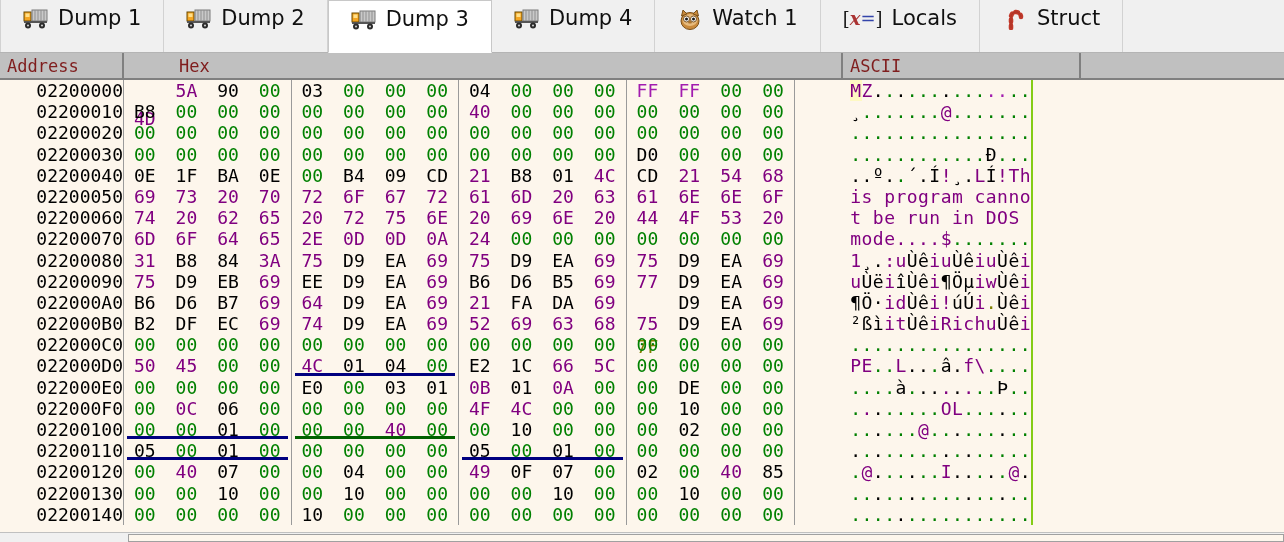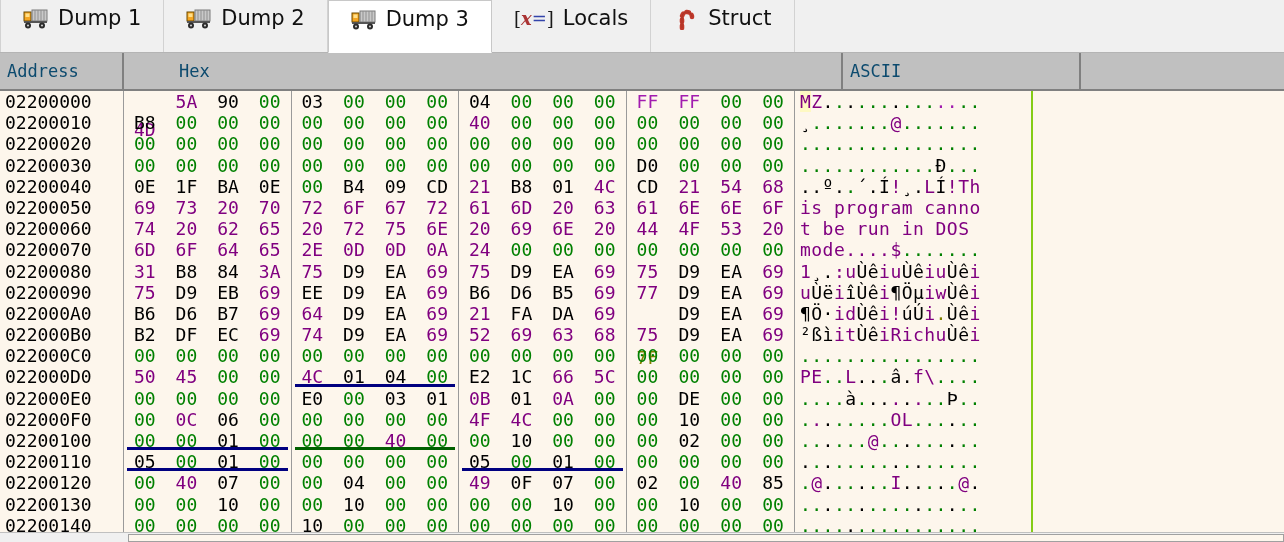--- a/index.html
+++ b/index.html
@@ -45,25 +45,25 @@
 
   
   #hexview{
     position:relative;
     height:489px;
     background:#fdf6ec;
     box-sizing:border-box;
     overflow:hidden;
   }
   #colhead{
-    display:flex;height:38px;box-sizing:border-box;
+    display:flex;height:27px;box-sizing:border-box;
     background:#c0c0c0;
     border-bottom:2px solid #808080;
     font-family:"DejaVu Sans Mono","Liberation Mono",monospace;
-    font-size:17px;color:#0c4a6e;
+    font-size:17px;color:#7f1d1d;
   }
   .chcell{
     box-sizing:border-box;
     display:flex;align-items:center;
     padding-left:7px;
     border-right:2px solid #808080;
     background:#c0c0c0;
     position:relative;
   }
   .chcell.last{border-right:none;}
@@ -73,21 +73,21 @@
   .chead-pad{flex:1 1 auto;}
 
   #rowsWrap{
     position:relative;
     height:463px;
     overflow:hidden;
     background:#fdf6ec;
     font-family:"DejaVu Sans Mono","Liberation Mono",monospace;
     font-size:18px;
   }
-  .row{display:flex;height:21.2px;line-height:21.2px;white-space:pre;}
+  .row{display:flex;height:21.2px;line-height:21.2px;white-space:pre;text-align:right;}
   .c-addr{
     width:124px;box-sizing:border-box;padding-left:5px;
     color:#000;border-right:1px solid #9a9a9a;
   }
   .c-hex{
     width:671px;box-sizing:border-box;display:flex;
     border-right:1px solid #9a9a9a;
   }
   .grp{
     width:167.7px;box-sizing:border-box;
@@ -182,20 +182,55 @@
           <line x1="18" y1="2" x2="18" y2="13" stroke="#8f8f8f"></line>
           <line x1="21" y1="2" x2="21" y2="13" stroke="#8f8f8f"></line>
           <rect x="1" y="13" width="23" height="2" fill="#555"></rect>
           <circle cx="5" cy="17.5" r="3" fill="#2b2b2b"></circle>
           <circle cx="5" cy="17.5" r="1.1" fill="#c8c8c8"></circle>
           <circle cx="19" cy="17.5" r="3" fill="#2b2b2b"></circle>
           <circle cx="19" cy="17.5" r="1.1" fill="#c8c8c8"></circle>
         </svg>
       </span>
       <span class="tab-label">Dump 3</span>
+    </div>
+    <div class="tab">
+      <span style="display: flex;">
+        <svg class="ticon" viewBox="0 0 26 22">
+          <rect x="1" y="4" width="7" height="9" fill="#f5a623" stroke="#6b4a00" stroke-width="1"></rect>
+          <rect x="2.5" y="5.5" width="4" height="3.5" fill="#ffe08a"></rect>
+          <rect x="9" y="2" width="15" height="11" fill="#c9c9c9" stroke="#7a7a7a" stroke-width="1"></rect>
+          <line x1="12" y1="2" x2="12" y2="13" stroke="#8f8f8f"></line>
+          <line x1="15" y1="2" x2="15" y2="13" stroke="#8f8f8f"></line>
+          <line x1="18" y1="2" x2="18" y2="13" stroke="#8f8f8f"></line>
+          <line x1="21" y1="2" x2="21" y2="13" stroke="#8f8f8f"></line>
+          <rect x="1" y="13" width="23" height="2" fill="#555"></rect>
+          <circle cx="5" cy="17.5" r="3" fill="#2b2b2b"></circle>
+          <circle cx="5" cy="17.5" r="1.1" fill="#c8c8c8"></circle>
+          <circle cx="19" cy="17.5" r="3" fill="#2b2b2b"></circle>
+          <circle cx="19" cy="17.5" r="1.1" fill="#c8c8c8"></circle>
+        </svg>
+      </span>
+      <span class="tab-label">Dump 4</span>
+    </div>
+    <div class="tab">
+      <span style="display: flex;">
+        <svg class="ticon" viewBox="0 0 26 22">
+          <ellipse cx="13" cy="13" rx="9" ry="8.5" fill="#c98a3c" stroke="#7a4f18" stroke-width="1"></ellipse>
+          <path d="M4.5 8 L6 2 L10 6 Z" fill="#c98a3c" stroke="#7a4f18" stroke-width="1"></path>
+          <path d="M21.5 8 L20 2 L16 6 Z" fill="#c98a3c" stroke="#7a4f18" stroke-width="1"></path>
+          <ellipse cx="13" cy="12" rx="7.5" ry="6" fill="#e8bb7d"></ellipse>
+          <circle cx="9.5" cy="11" r="3" fill="#fff" stroke="#6b4413" stroke-width="0.9"></circle>
+          <circle cx="16.5" cy="11" r="3" fill="#fff" stroke="#6b4413" stroke-width="0.9"></circle>
+          <circle cx="9.5" cy="11" r="1.5" fill="#1a1a1a"></circle>
+          <circle cx="16.5" cy="11" r="1.5" fill="#1a1a1a"></circle>
+          <path d="M13 12.5 L11.5 15 L14.5 15 Z" fill="#e0912a" stroke="#7a4f18" stroke-width="0.6"></path>
+        </svg>
+      </span>
+      <span class="tab-label">Watch 1</span>
     </div>
     <div class="tab">
       <span style="display: flex;">
         <span class="locals-icon">[<i>x</i><b>=</b>]</span>
       </span>
       <span class="tab-label">Locals</span>
     </div>
     <div class="tab">
       <span style="display: flex;">
         <svg class="ticon" viewBox="0 0 26 22">

